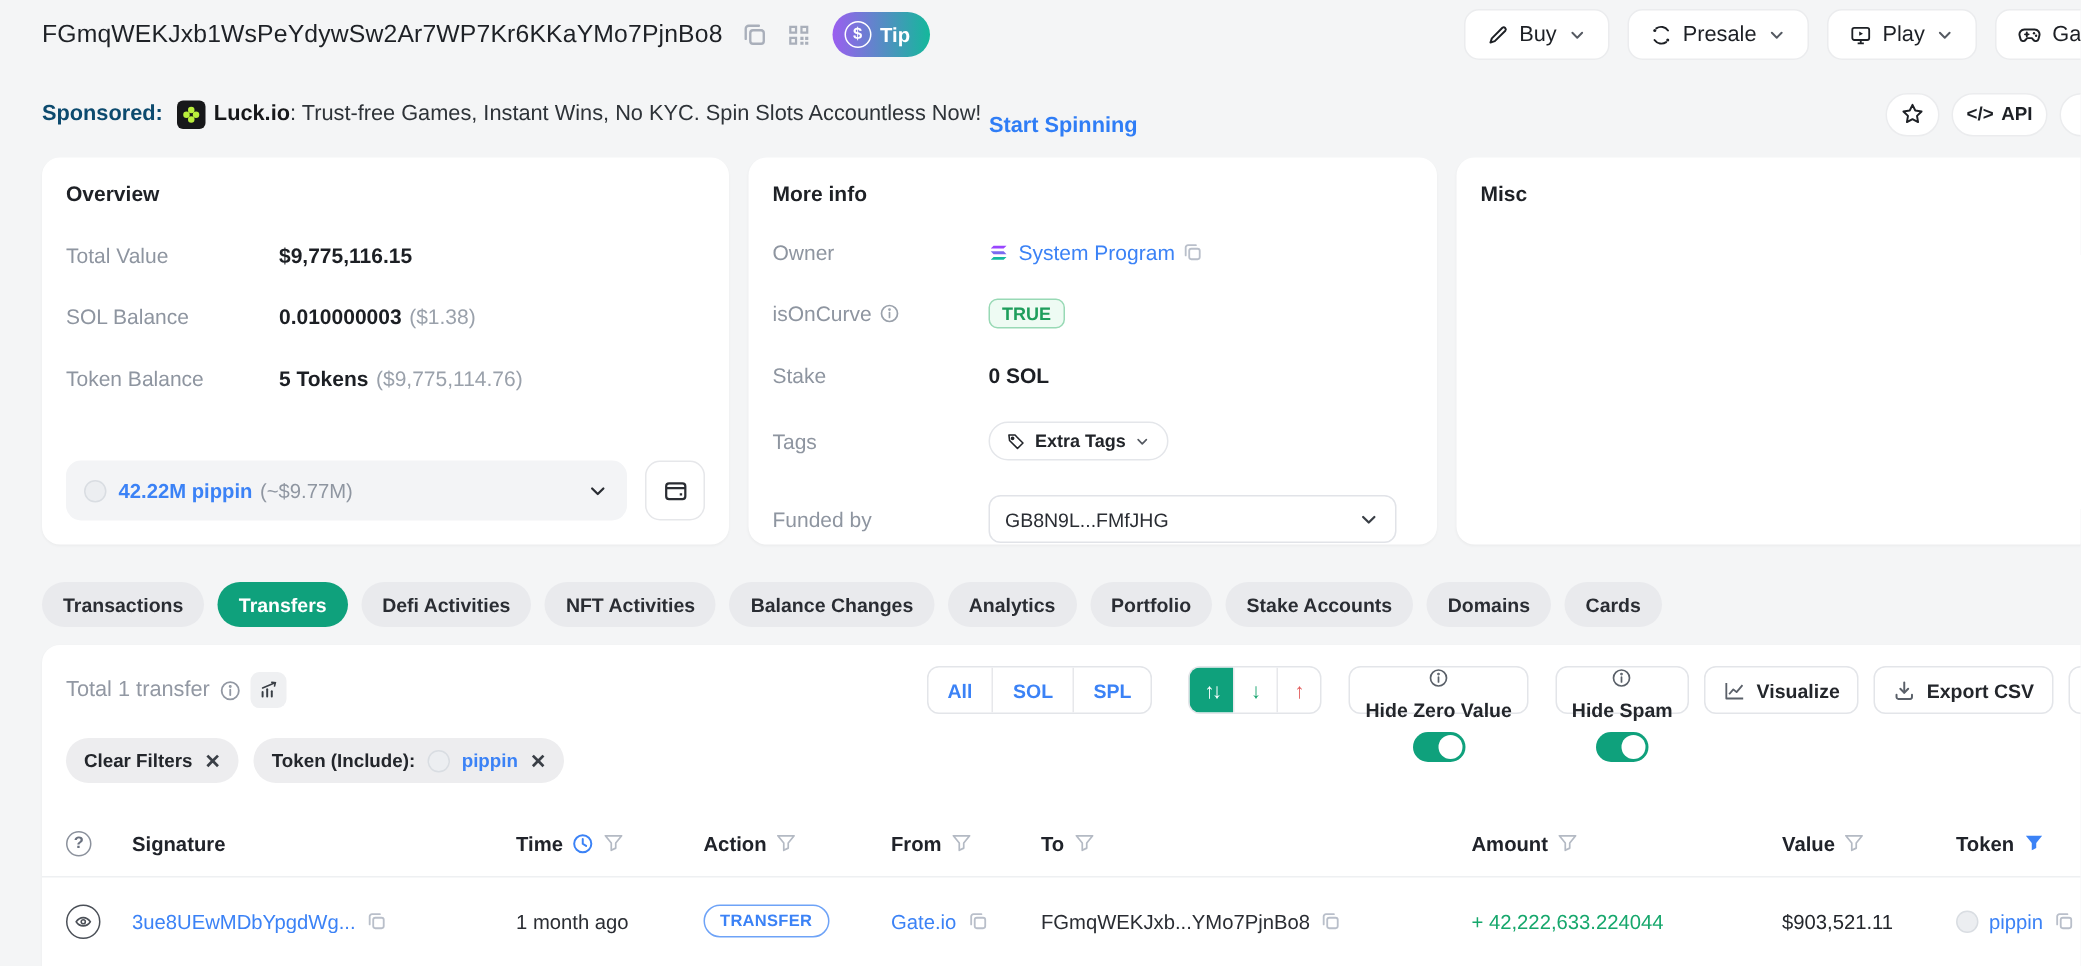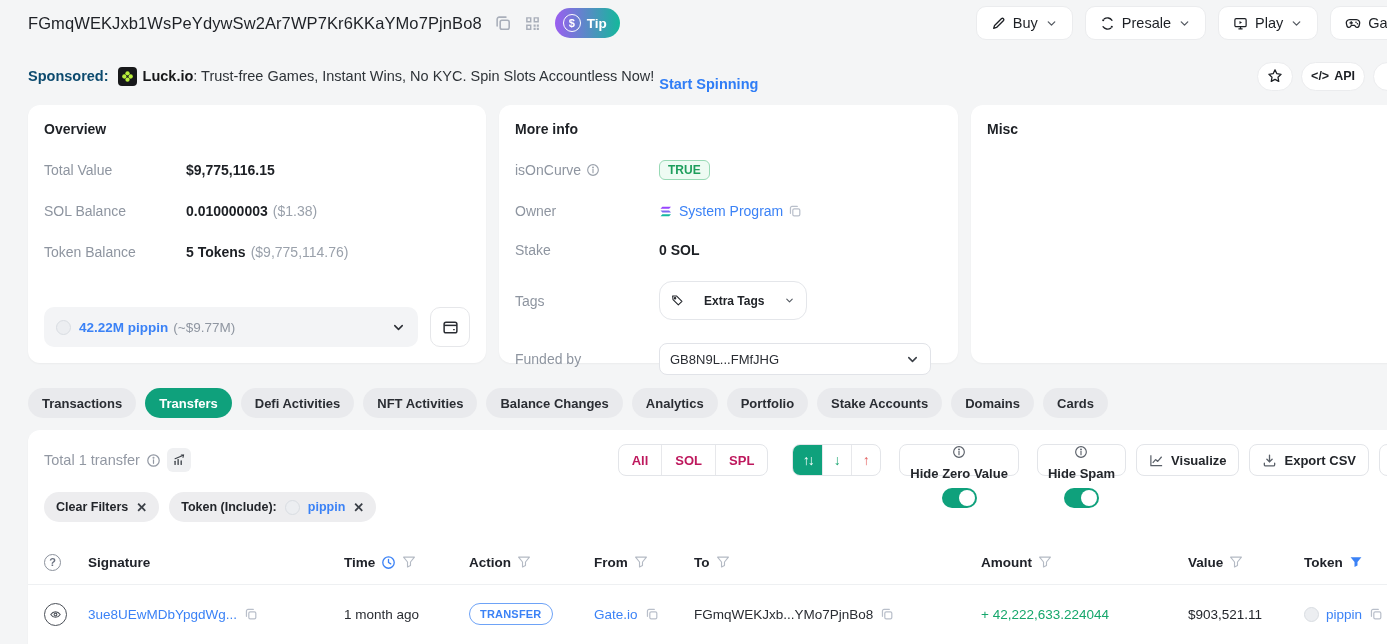--- a/index.html
+++ b/index.html
@@ -45,21 +45,21 @@
   .card-moreinfo { width:459px; }
   .card-misc { flex:1; }
   .kv { display:flex; align-items:center; margin-top:25px; font-size:14px; }
   .kv .k { width:142px; color:#8e95a0; flex:none; display:flex; align-items:center; gap:5px; }
   .kv .v { color:#1c1f24; font-weight:700; display:flex; align-items:center; gap:5px; }
   .kv .v .sub { color:#9aa1ab; font-weight:400; }
   .mi .kv { margin-top:23px; }
   .mi .kv .k { width:144px; }
   .link { color:#3b82f6; font-weight:400; cursor:pointer; }
   .true-badge { font-size:12px; font-weight:700; color:#1e9e5c; background:#eefbf3; border:1px solid #98d9b5; border-radius:6px; padding:2px 8px; }
-  .tags-pill { display:flex; align-items:center; gap:20px; height:39px; padding:0 11px; border:1px solid #e4e6ea; border-radius:13px;
+  .tags-pill { display:flex; align-items:center; gap:6px; height:26px; padding:0 11px; border:1px solid #e4e6ea; border-radius:13px;
     background:#fff; font-size:12px; font-weight:700; color:#22252a; cursor:pointer; }
   .funded-select { display:flex; align-items:center; width:272px; height:32px; border:1px solid #e1e3e8; border-radius:8px;
     padding:0 10px; font-size:13px; font-weight:400; color:#2a2d33; cursor:pointer; background:#fff; }
   .funded-select .chev { margin-left:auto; color:#3a3f46; }
   .token-row { margin-top:auto; display:flex; gap:12px; align-items:center; }
   .token-select { flex:1; height:40px; background:#f3f4f6; border-radius:10px; display:flex; align-items:center; padding:0 12px; cursor:pointer; }
   .token-dot { width:15px; height:15px; border-radius:50%; background:#eceef1; border:1px solid #d9dde2; flex:none; }
   .token-select .amt { color:#3b82f6; font-weight:700; font-size:13.5px; margin-left:8px; }
   .token-select .usd { color:#8f96a1; font-size:13.5px; margin-left:5px; }
   .token-select .chev { margin-left:auto; color:#2a2d33; }
@@ -72,21 +72,21 @@
   .tab.active { background:#0fa17c; color:#fff; }
 
   
   .panel { position:absolute; top:430px; left:28px; right:-14px; bottom:-16px; background:#fff; border-radius:12px;
     box-shadow:0 1px 2px rgba(15,20,30,.04); padding:14px 16px; }
   .toolbar { display:flex; align-items:center; }
   .total { display:flex; align-items:center; gap:6px; color:#9298a3; font-size:14.5px; }
   .mini-chart-btn { width:24px; height:24px; background:#eff0f2; border-radius:6px; display:flex; align-items:center; justify-content:center; color:#3a3f46; cursor:pointer; }
   .tb-right { margin-left:auto; display:flex; align-items:center; gap:10px; }
   .seg { display:flex; height:32px; border:1px solid #e3e5e9; border-radius:8px; background:#fff; overflow:hidden; }
-  .seg .cell { padding:0 13px; display:flex; align-items:center; font-size:13px; font-weight:700; color:#be185d; cursor:pointer; border-left:1px solid #e7e8eb; }
+  .seg .cell { padding:0 13px; display:flex; align-items:center; font-size:13px; font-weight:700; color:#3b82f6; cursor:pointer; border-left:1px solid #e7e8eb; }
   .seg .cell:first-child { border-left:none; }
   .sortseg { margin-left:14px; }
   .sortseg .cell { width:29px; padding:0; justify-content:center; font-size:14px; font-weight:400; }
   .sortseg .cell.both { background:#0fa17c; color:#fff; letter-spacing:-2px; font-weight:700; }
   .sortseg .cell.down { color:#18a56f; }
   .sortseg .cell.up { color:#e25c5c; }
   .pill-toggle { margin-left:8px; display:flex; align-items:center; gap:7px; height:32px; padding:0 10px; border:1px solid #e3e5e9; border-radius:8px;
     background:#fff; font-size:13px; font-weight:700; color:#23262b; cursor:pointer;flex-direction:column; }
   .pill-toggle .i, .tool-btn .i { color:#5a6069; }
   .toggle { width:35px; height:20px; border-radius:10px; background:#0fa17c; position:relative; flex:none; }
@@ -371,43 +371,43 @@
           <svg class="ic" width="17" height="17">
             <use href="#i-wallet"></use>
           </svg>
         </span>
     </div>
   </div>
 
   <div class="card card-moreinfo mi">
     <h3>More info</h3>
     <div class="kv">
-      <span class="k">
-          <span>isOnCurve</span>
-        <svg class="ic" width="14" height="14" style="color:#9aa1ab">
-            <use href="#i-info"></use>
-          </svg>
-        </span>
-      <span class="v">
-          <span class="true-badge">TRUE</span>
-        </span>
-    </div>
-    <div class="kv">
       <span class="k">Owner</span>
       <span class="v">
         <svg class="ic" width="15" height="15">
             <use href="#i-solana"></use>
           </svg>
         <span class="link">System Program</span>
         <span class="copy">
             <svg class="ic" width="14" height="14">
               <use href="#i-copy"></use>
             </svg>
           </span>
       </span>
+    </div>
+    <div class="kv">
+      <span class="k">
+          <span>isOnCurve</span>
+        <svg class="ic" width="14" height="14" style="color:#9aa1ab">
+            <use href="#i-info"></use>
+          </svg>
+        </span>
+      <span class="v">
+          <span class="true-badge">TRUE</span>
+        </span>
     </div>
     <div class="kv">
       <span class="k">Stake</span>
       <span class="v">0 SOL</span>
     </div>
     <div class="kv">
       <span class="k">Tags</span>
       <span class="tags-pill">
         <svg class="ic" width="13" height="13">
             <use href="#i-tag"></use>

